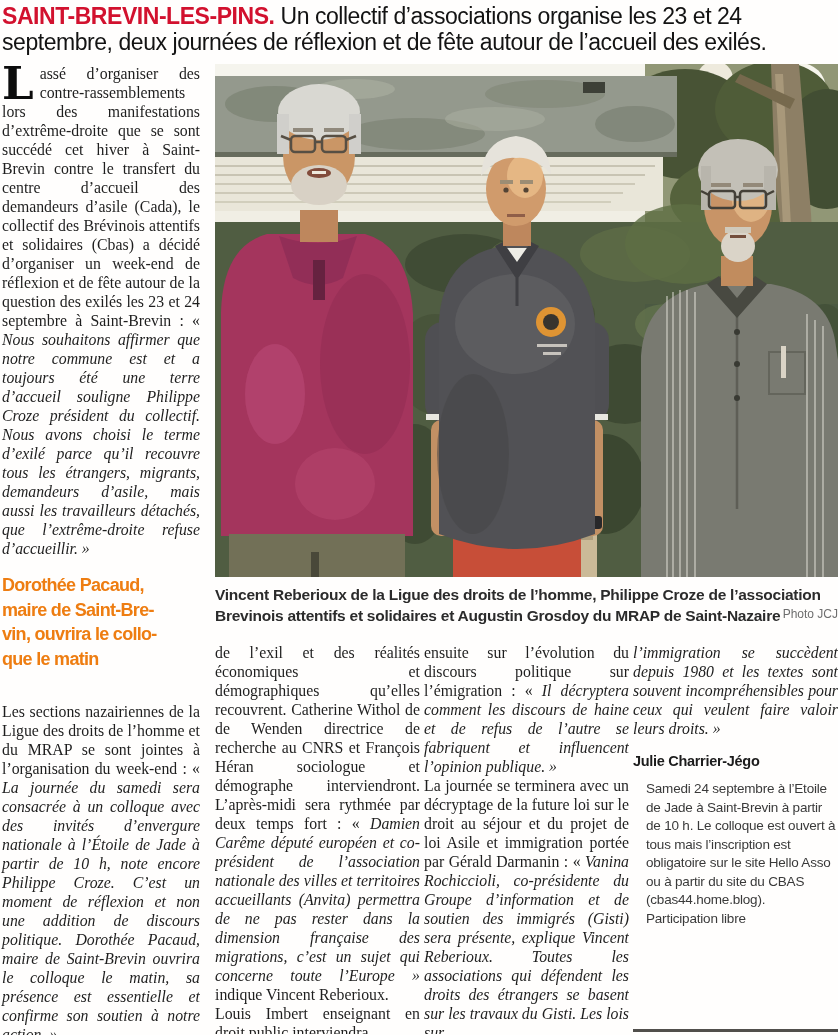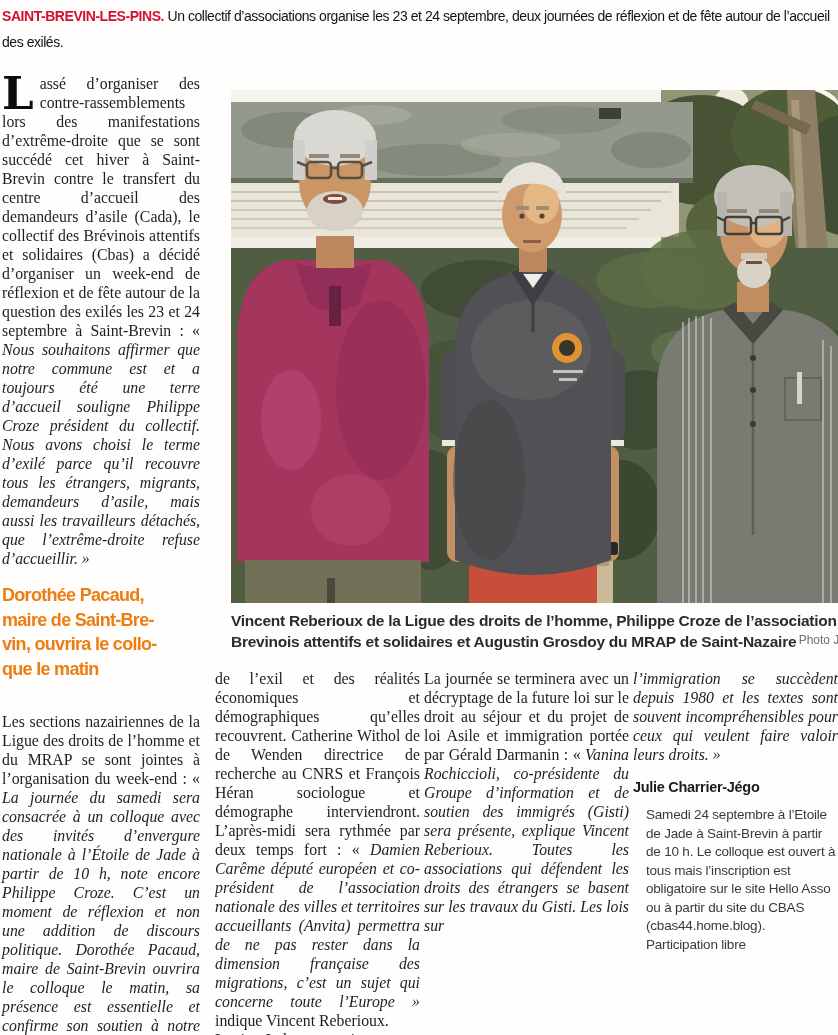--- a/index.html
+++ b/index.html
@@ -1,31 +1,31 @@
 <!DOCTYPE html>
 <html lang="fr"><head>
 <meta charset="utf-8">
 <style>
   html,body{margin:0;padding:0;background:#ffffff;}
   .page{width:838px;height:1035px;overflow:hidden;background:#fffefd;color:#1f1f1f;
         font-family:"Liberation Serif",serif;position:relative;box-sizing:border-box;padding:0;}
   
-  .kicker-line{margin:3px 0 19px 2px;font-family:"Liberation Sans",sans-serif;
-               font-size:14px;line-height:26px;letter-spacing:-0.45px;color:#131313;font-weight:500;}
+  .kicker-line{margin:3px 0 9px 2px;font-family:"Liberation Sans",sans-serif;
+               font-size:23px;line-height:26px;letter-spacing:-0.45px;color:#131313;font-weight:500;}
   .kicker{color:#d2112e;font-weight:800;}
   
   .main{display:grid;grid-template-columns:200px 623px;column-gap:15px;align-items:start;}
   .left-col{height:971px;overflow:hidden;padding-left:2px;}
   .para{font-size:15.8px;line-height:19px;text-align:justify;margin:0;hyphens:auto;-webkit-hyphens:auto;color:#1e1e1e;}
   .para em{font-style:italic;}
   .dropcap{float:left;font-weight:800;font-size:45px;line-height:35px;padding:2px 6px 0 0;color:#0c0c0c;font-family:"DejaVu Serif",serif;}
   .subhead{font-family:"Liberation Sans",sans-serif;color:#ee7d11;font-weight:700;
            font-size:18px;line-height:24.5px;letter-spacing:-0.7px;margin:15px 0 31px 0;}
   
-  figure{margin:16px;}
+  figure{margin:0;}
   .photo-svg{display:block;}
   figcaption{position:relative;font-family:"Liberation Sans",sans-serif;font-size:15.5px;line-height:21px;
              font-weight:600;letter-spacing:-0.25px;color:#2b2b2b;margin-top:7px;width:623px;}
   .credit{position:absolute;right:0;bottom:1px;font-size:12px;font-weight:400;color:#6e6e6e;letter-spacing:0;}
   
   .cols{margin-top:17px;display:grid;grid-template-columns:1fr 1fr 1fr;column-gap:4px;height:391px;overflow:hidden;}
   .col{overflow:hidden;}
   .col-c{position:relative;display:flex;flex-direction:column;}
   .byline{font-family:"Liberation Sans",sans-serif;font-weight:700;font-size:14.5px;letter-spacing:-0.3px;
           text-align:left;margin:15px 2px 11px 0;color:#1c1c1c;}
@@ -219,20 +219,21 @@
         </svg>
         <figcaption><span>Vincent Reberioux de la Ligue des droits de l’homme, Philippe Croze de l’association Brevinois attentifs et solidaires et Augustin Grosdoy du MRAP de Saint-Nazaire</span><span class="credit">Photo JCJ</span></figcaption>
       </figure>
 
       <div class="cols">
         <div class="col">
             <p class="para"><span>de l’exil et des réalités économiques et démographiques qu’elles recouvrent. Catherine Withol de de Wenden directrice de recherche au CNRS et François Héran sociologue et démographe interviendront. L’après-midi sera rythmée par deux temps fort : « </span><em>Damien Carême député européen et co-président de l’association nationale des villes et territoires accueillants (Anvita) permettra de ne pas rester dans la dimension française des migrations, c’est un sujet qui concerne toute l’Europe »</em><span> indique Vincent Reberioux.</span></p>
             <p class="para"><span>Louis Imbert enseignant en droit public interviendra</span></p>
           </div>
         <div class="col">
+            <p class="para"><span>ensuite sur l’évolution du discours politique sur l’émigration : « </span><em>Il décryptera comment les discours de haine et de refus de l’autre se fabriquent et influencent l’opinion publique. »</em></p>
             <p class="para"><span>La journée se terminera avec un décryptage de la future loi sur le droit au séjour et du projet de loi Asile et immigration portée par Gérald Darmanin : « </span><em>Vanina Rochiccioli, co-présidente du Groupe d’information et de soutien des immigrés (Gisti) sera présente, explique Vincent Reberioux. Toutes les associations qui défendent les droits des étrangers se basent sur les travaux du Gisti. Les lois sur</em></p>
           </div>
         <div class="col col-c">
           <div>
               <p class="para"><em>l’immigration se succèdent depuis 1980 et les textes sont souvent incompréhensibles pour ceux qui veulent faire valoir leurs droits. »</em></p>
             </div>
           <p class="byline">Julie Charrier-Jégo</p>
           <p class="infobox">Samedi 24 septembre à l’Etoile de Jade à Saint-Brevin à partir de 10 h. Le colloque est ouvert à tous mais l’inscription est obligatoire sur le site Hello Asso ou à partir du site du CBAS (cbas44.home.blog). Participation libre</p>
           <div class="bottom-rule"></div>
         </div>

